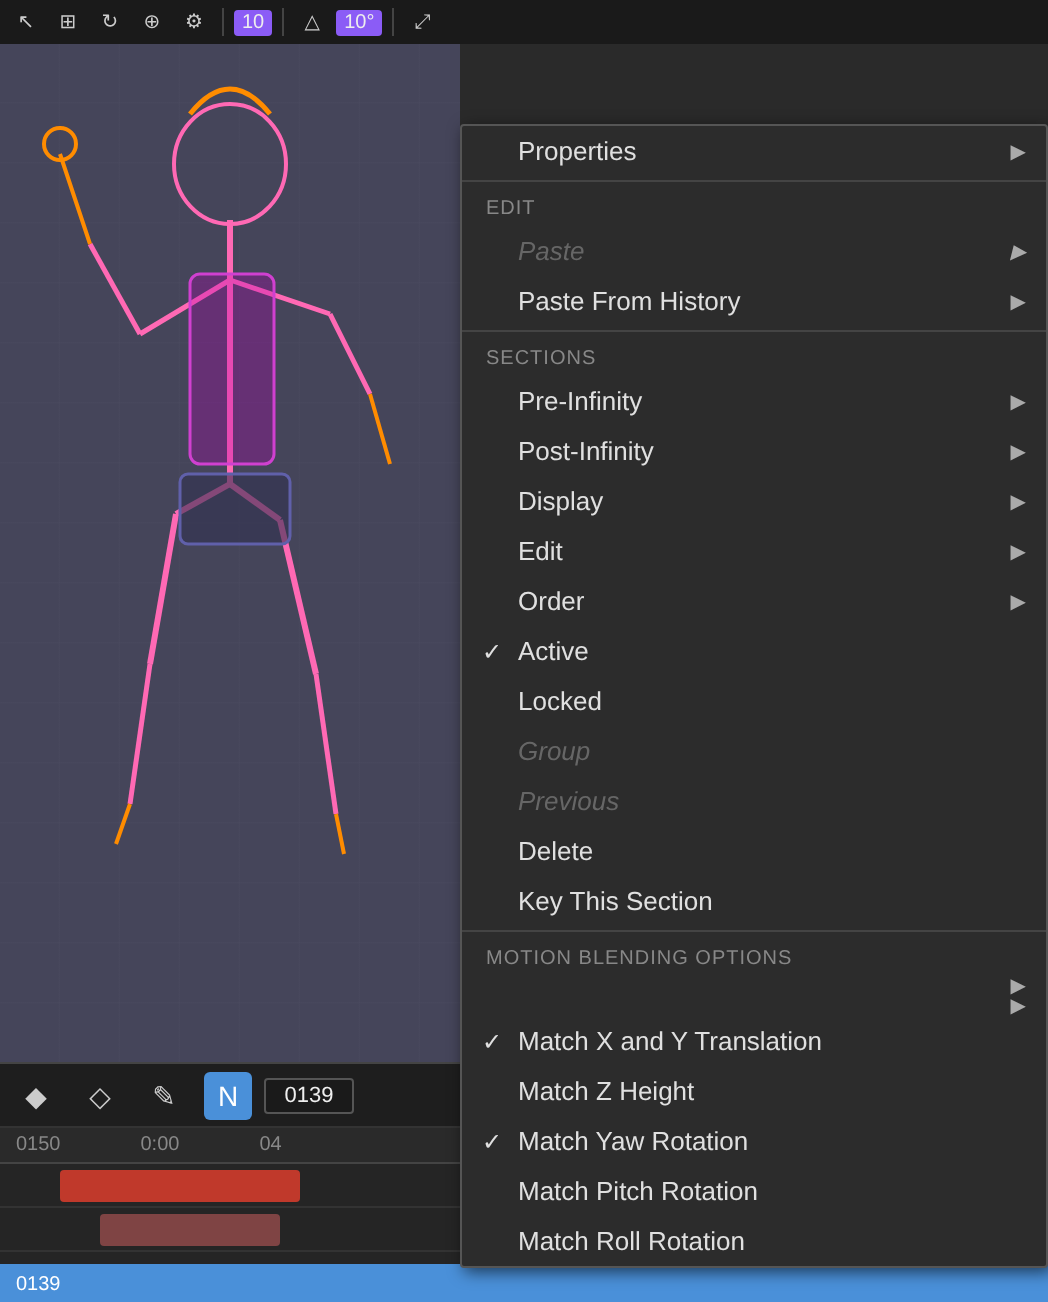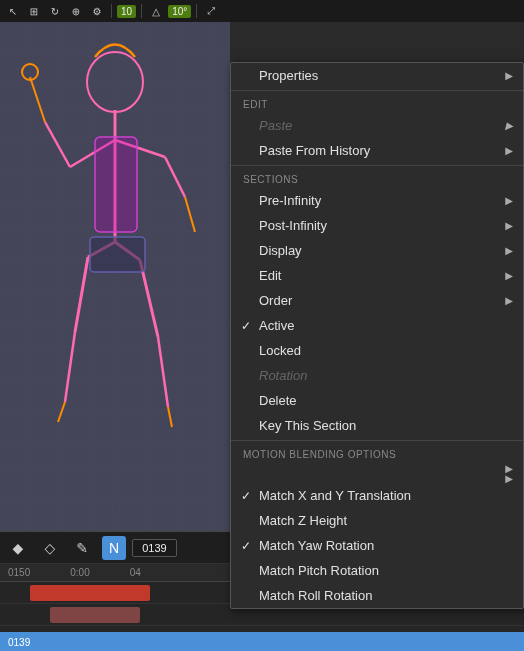--- a/index.html
+++ b/index.html
@@ -68,21 +68,21 @@
     }
 
     .toolbar-separator {
       width: 1px;
       height: 14px;
       background: #444;
       margin: 0 2px;
     }
 
     .toolbar-badge {
-      background: #4d7c0f;
+      background: #8b5cf6;
       border-radius: 2px;
       padding: 1px 4px;
       font-size: 10px;
       color: #eee;
     }
 
     
     .timeline {
       position: absolute;
       bottom: 0; left: 0; right: 0;
@@ -371,21 +371,24 @@
       <span class="arrow">▶</span>
     </div>
     <div class="menu-item">
       <span class="checkmark">✓</span>
       <span>Active</span>
     </div>
     <div class="menu-item">
       <span>Locked</span>
     </div>
     <div class="menu-item disabled">
-      <span>Rotation</span>
+      <span>Group</span>
+    </div>
+    <div class="menu-item disabled">
+      <span>Previous</span>
     </div>
     <div class="menu-item">
       <span>Delete</span>
     </div>
     <div class="menu-item">
       <span>Key This Section</span>
     </div>
     <div class="menu-divider"></div>
 
     <div class="menu-section-label">MOTION BLENDING OPTIONS</div>

